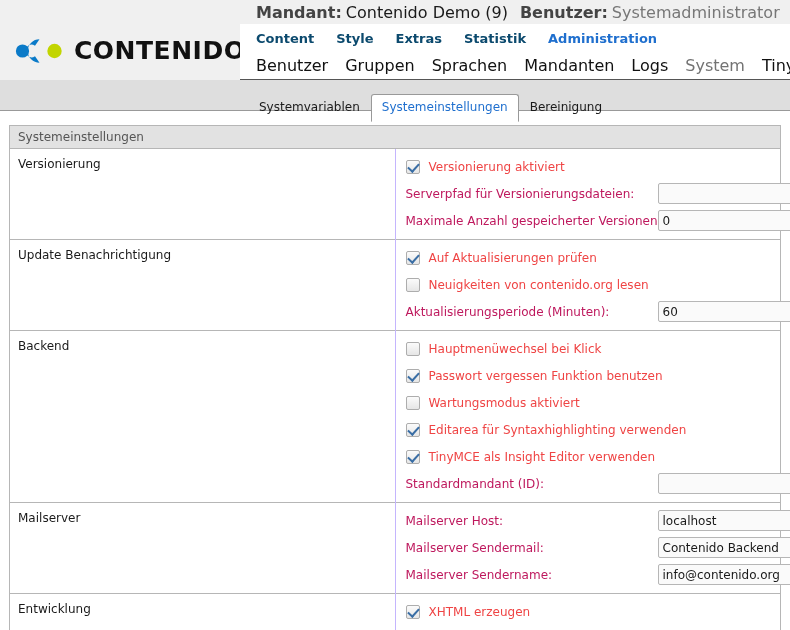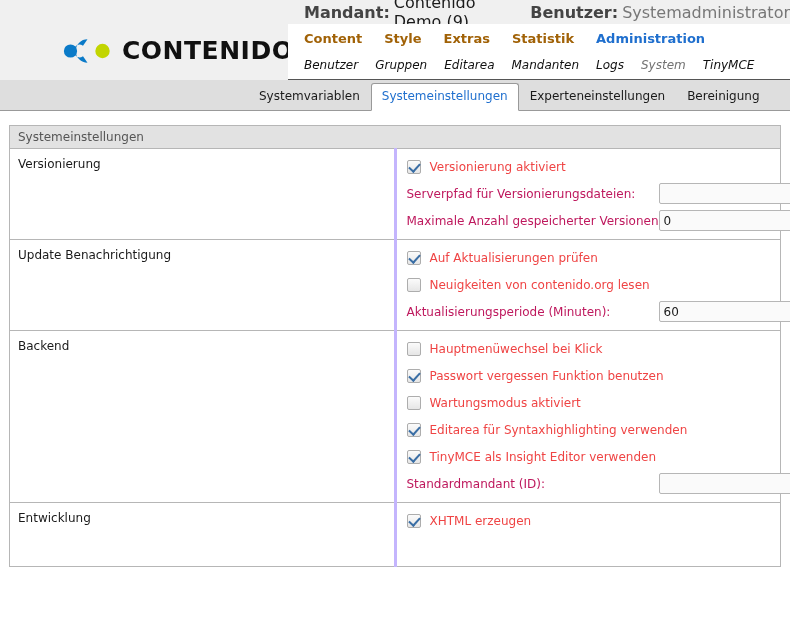--- a/index.html
+++ b/index.html
@@ -21,21 +21,20 @@
     background: #f0f0f0;
     display: flex;
   }
   #logo-area {
     width: 240px;
     height: 101px;
     background: #f0f0f0;
     display: flex;
     align-items: center;
     padding-left: 14px;
-    margin-left: 48px;
   }
   #logo-mark {
     position: relative;
     width: 56px;
     height: 30px;
     flex: 0 0 auto;
   }
   #logo-wordmark {
     margin-left: 4px;
     display: flex;
@@ -85,39 +84,38 @@
   }
   #mainnav {
     display: flex;
     align-items: center;
     padding-left: 16px;
     height: 27px;
   }
   #mainnav .item {
     font-size: 13px;
     font-weight: bold;
-    color: #a16207;
+    color: #0c4a6e;
     margin-right: 22px;
     cursor: pointer;
     white-space: nowrap;
   }
   #mainnav .item.active { color: #1f6fce; }
   #subnav {
     display: flex;
     align-items: center;
     padding-left: 16px;
     height: 27px;
   }
   #subnav .item {
-    font-size: 12px;
+    font-size: 16px;
     color: #111111;
     margin-right: 17px;
     cursor: pointer;
     white-space: nowrap;
-    font-style: italic;
   }
   #subnav .item.active { color: #737373; }
 
   
   #tabstrip {
     position: relative;
     width: 790px;
     height: 31px;
     background: #dedede;
     border-bottom: 1px solid #999999;
@@ -125,21 +123,21 @@
     align-items: flex-end;
     padding-left: 248px;
   }
   #tabstrip .tab {
     font-size: 12px;
     color: #1a1a1a;
     padding: 5px 10px 7px 10px;
     cursor: pointer;
     white-space: nowrap;
     position: relative;
-    top: 1px;
+    top: 12px;
     border: 1px solid transparent;
   }
   #tabstrip .tab.active {
     background: #ffffff;
     color: #1f6fce;
     border: 1px solid #999999;
     border-bottom: 1px solid #ffffff;
     border-radius: 3px 3px 0 0;
   }
 
@@ -167,21 +165,21 @@
     border-bottom: 1px solid #b6b6b6;
   }
   table#settings td {
     vertical-align: top;
     border-top: 1px solid #b6b6b6;
     font-size: 12px;
   }
   td.cat {
     width: 168px;
     padding: 8px 8px 8px 8px;
-    border-right: 3px solid #c4b5fd;
+    border-right: 1px solid #c4b5fd;
     color: #1a1a1a;
   }
   td.body {
     padding: 7px 10px 8px 10px;
   }
 
   .row-line {
     display: flex;
     align-items: center;
     min-height: 21px;
@@ -270,35 +268,34 @@
       <div id="mainnav">
         <span class="item">Content</span>
         <span class="item">Style</span>
         <span class="item">Extras</span>
         <span class="item">Statistik</span>
         <span class="item active">Administration</span>
       </div>
       <div id="subnav">
         <span class="item">Benutzer</span>
         <span class="item">Gruppen</span>
-        <span class="item">Editarea</span>
+        <span class="item">Sprachen</span>
         <span class="item">Mandanten</span>
         <span class="item">Logs</span>
         <span class="item active">System</span>
         <span class="item">TinyMCE</span>
       </div>
     </div>
 
   </div>
 </div>
 
 <div id="tabstrip">
   <span class="tab">Systemvariablen</span>
   <span class="tab active">Systemeinstellungen</span>
-  <span class="tab">Experteneinstellungen</span>
   <span class="tab">Bereinigung</span>
 </div>
 
 <div id="main">
   <table id="settings">
     <tbody>
         <tr>
       <th class="sect-head" colspan="2">Systemeinstellungen</th>
     </tr>
 
@@ -361,20 +358,37 @@
           <span class="cb on"></span>
           <span class="cb-label">TinyMCE als Insight Editor verwenden</span>
         </div>
         <div class="row-line">
           <span class="field-label">Standardmandant (ID):</span>
           <input class="txt" type="text" value="" style="">
         </div>
       </td>
     </tr>
 
+    <tr>
+      <td class="cat">Mailserver</td>
+      <td class="body body-wide">
+        <div class="row-line">
+          <span class="field-label">Mailserver Host:</span>
+          <input class="txt" type="text" value="localhost" style="">
+        </div>
+        <div class="row-line">
+          <span class="field-label">Mailserver Sendermail:</span>
+          <input class="txt" type="text" value="Contenido Backend" style="">
+        </div>
+        <div class="row-line">
+          <span class="field-label">Mailserver Sendername:</span>
+          <input class="txt" type="text" value="info@contenido.org" style="">
+        </div>
+      </td>
+    </tr>
 
     <tr>
       <td class="cat">Entwicklung</td>
       <td class="body body-wide">
         <div class="row-line">
           <span class="cb on"></span>
           <span class="cb-label">XHTML erzeugen</span>
         </div>
         <div class="row-line">
           

